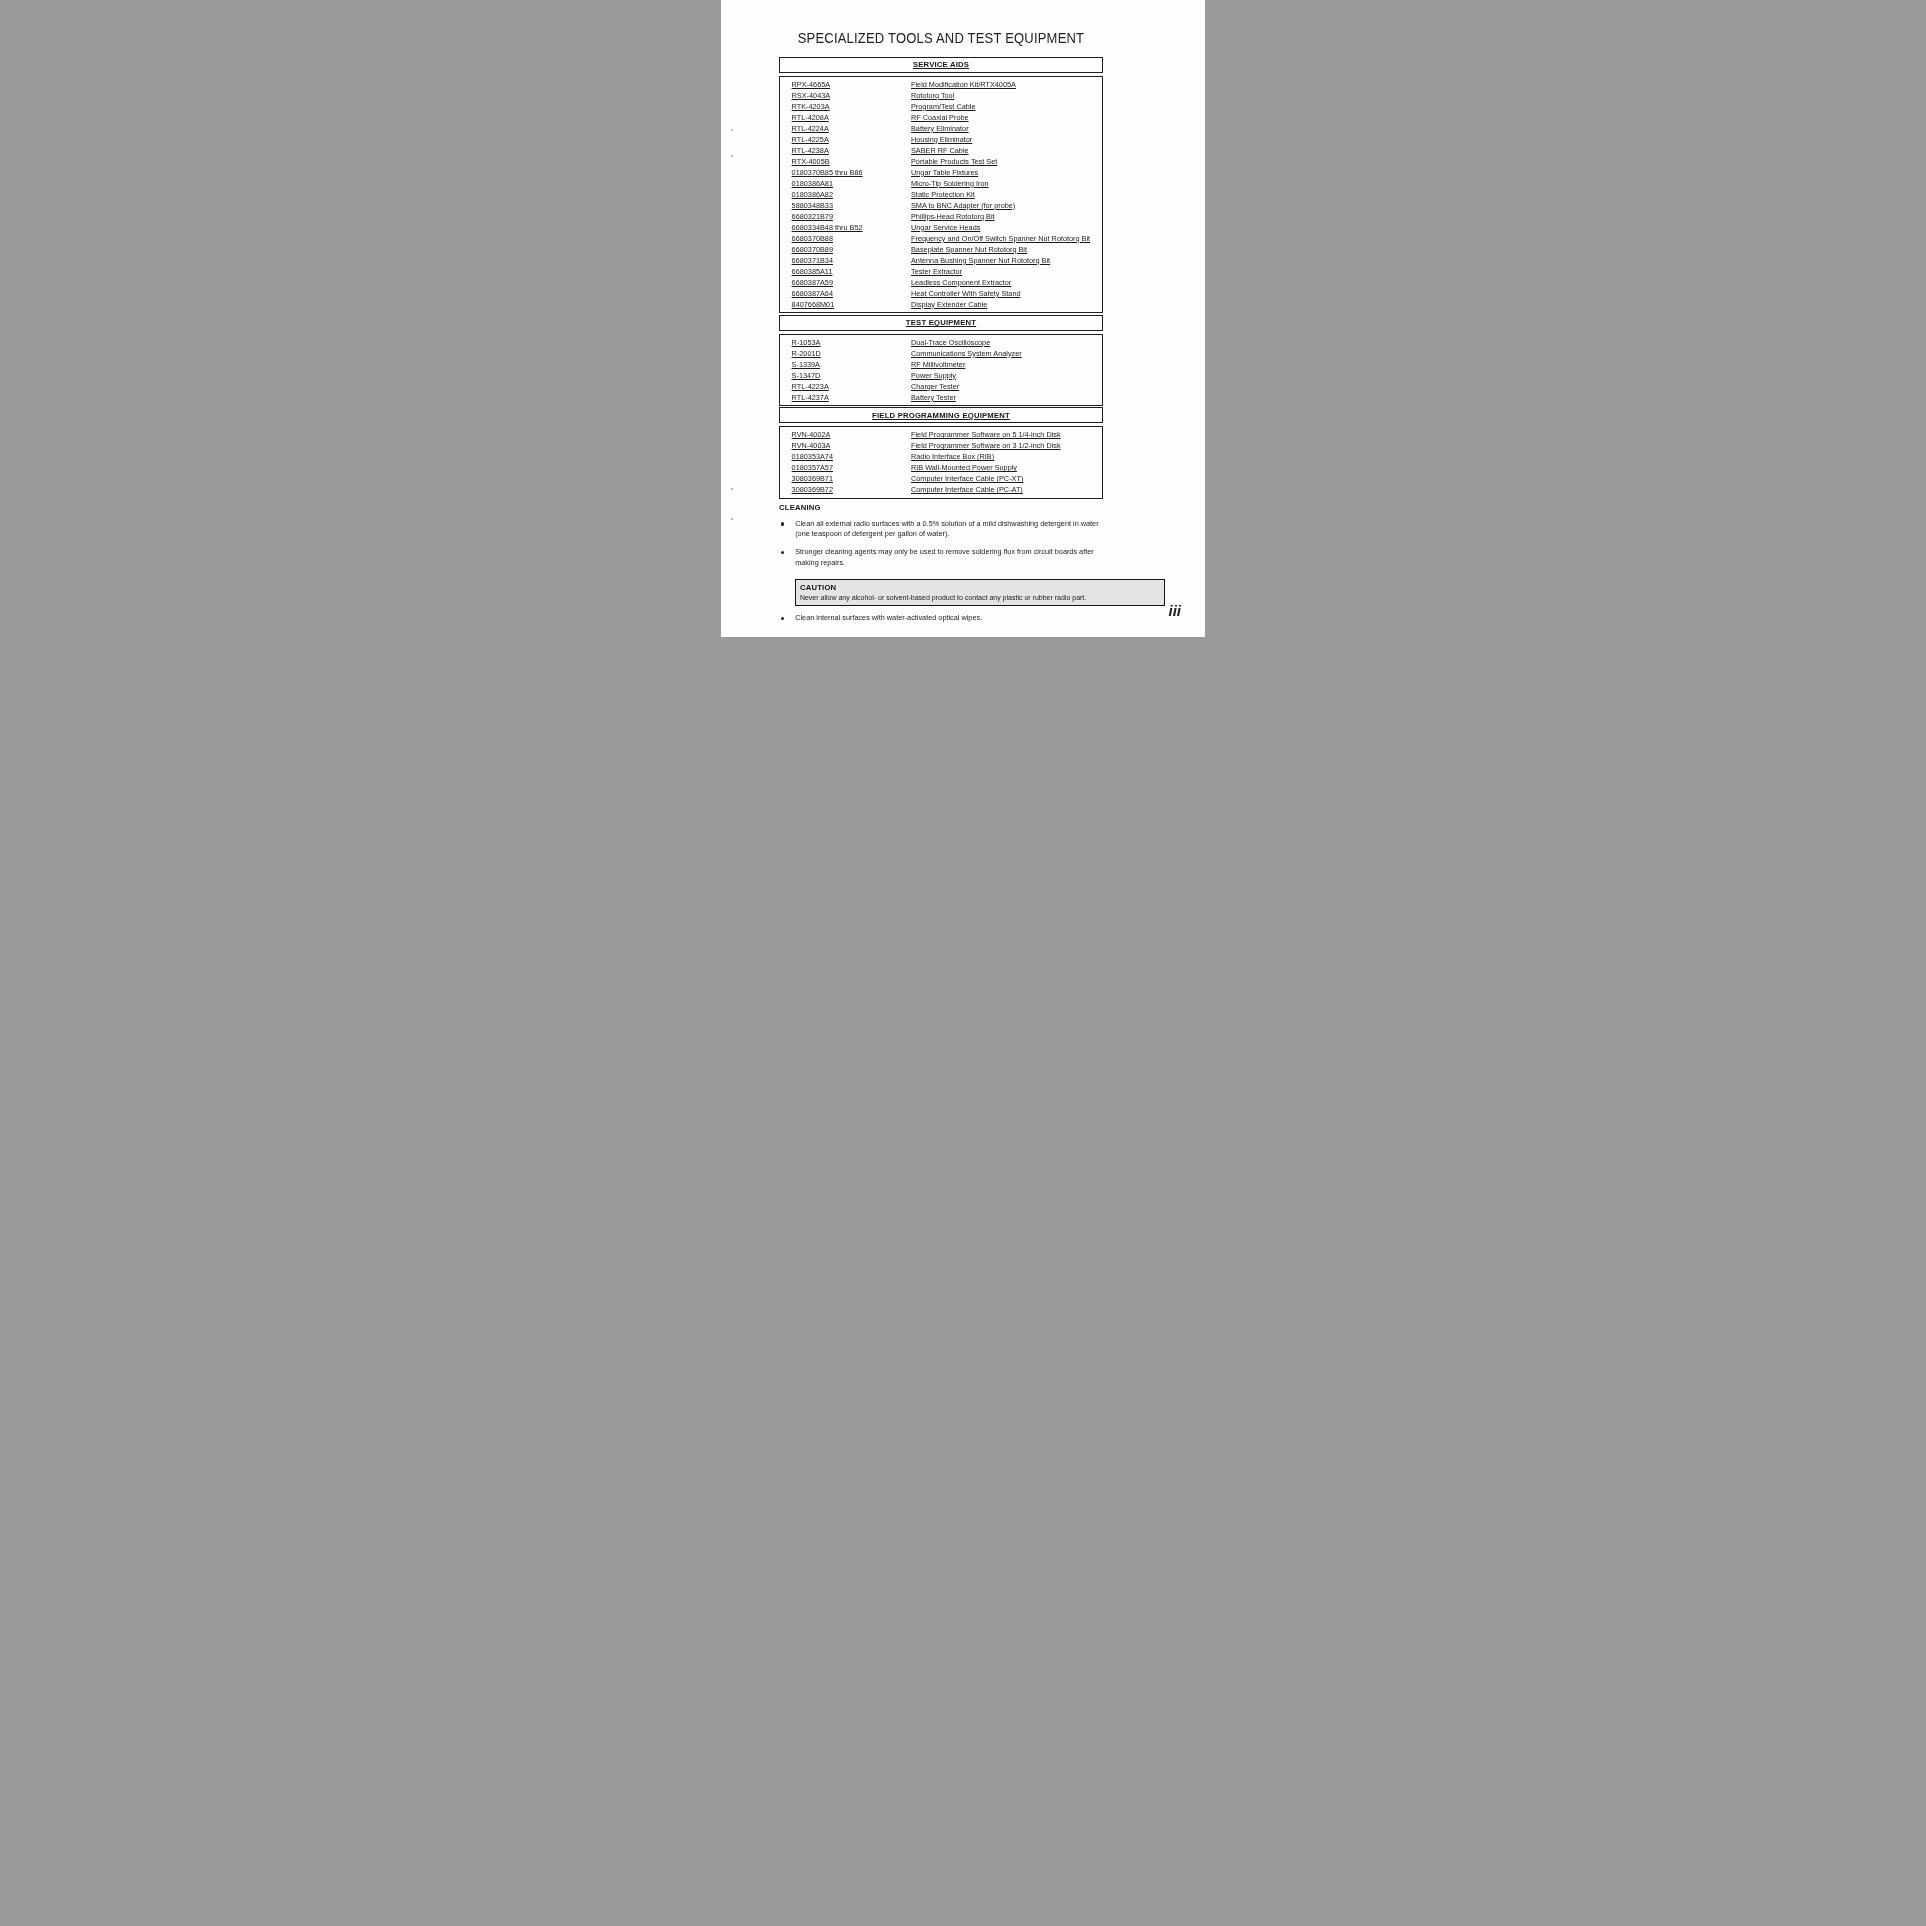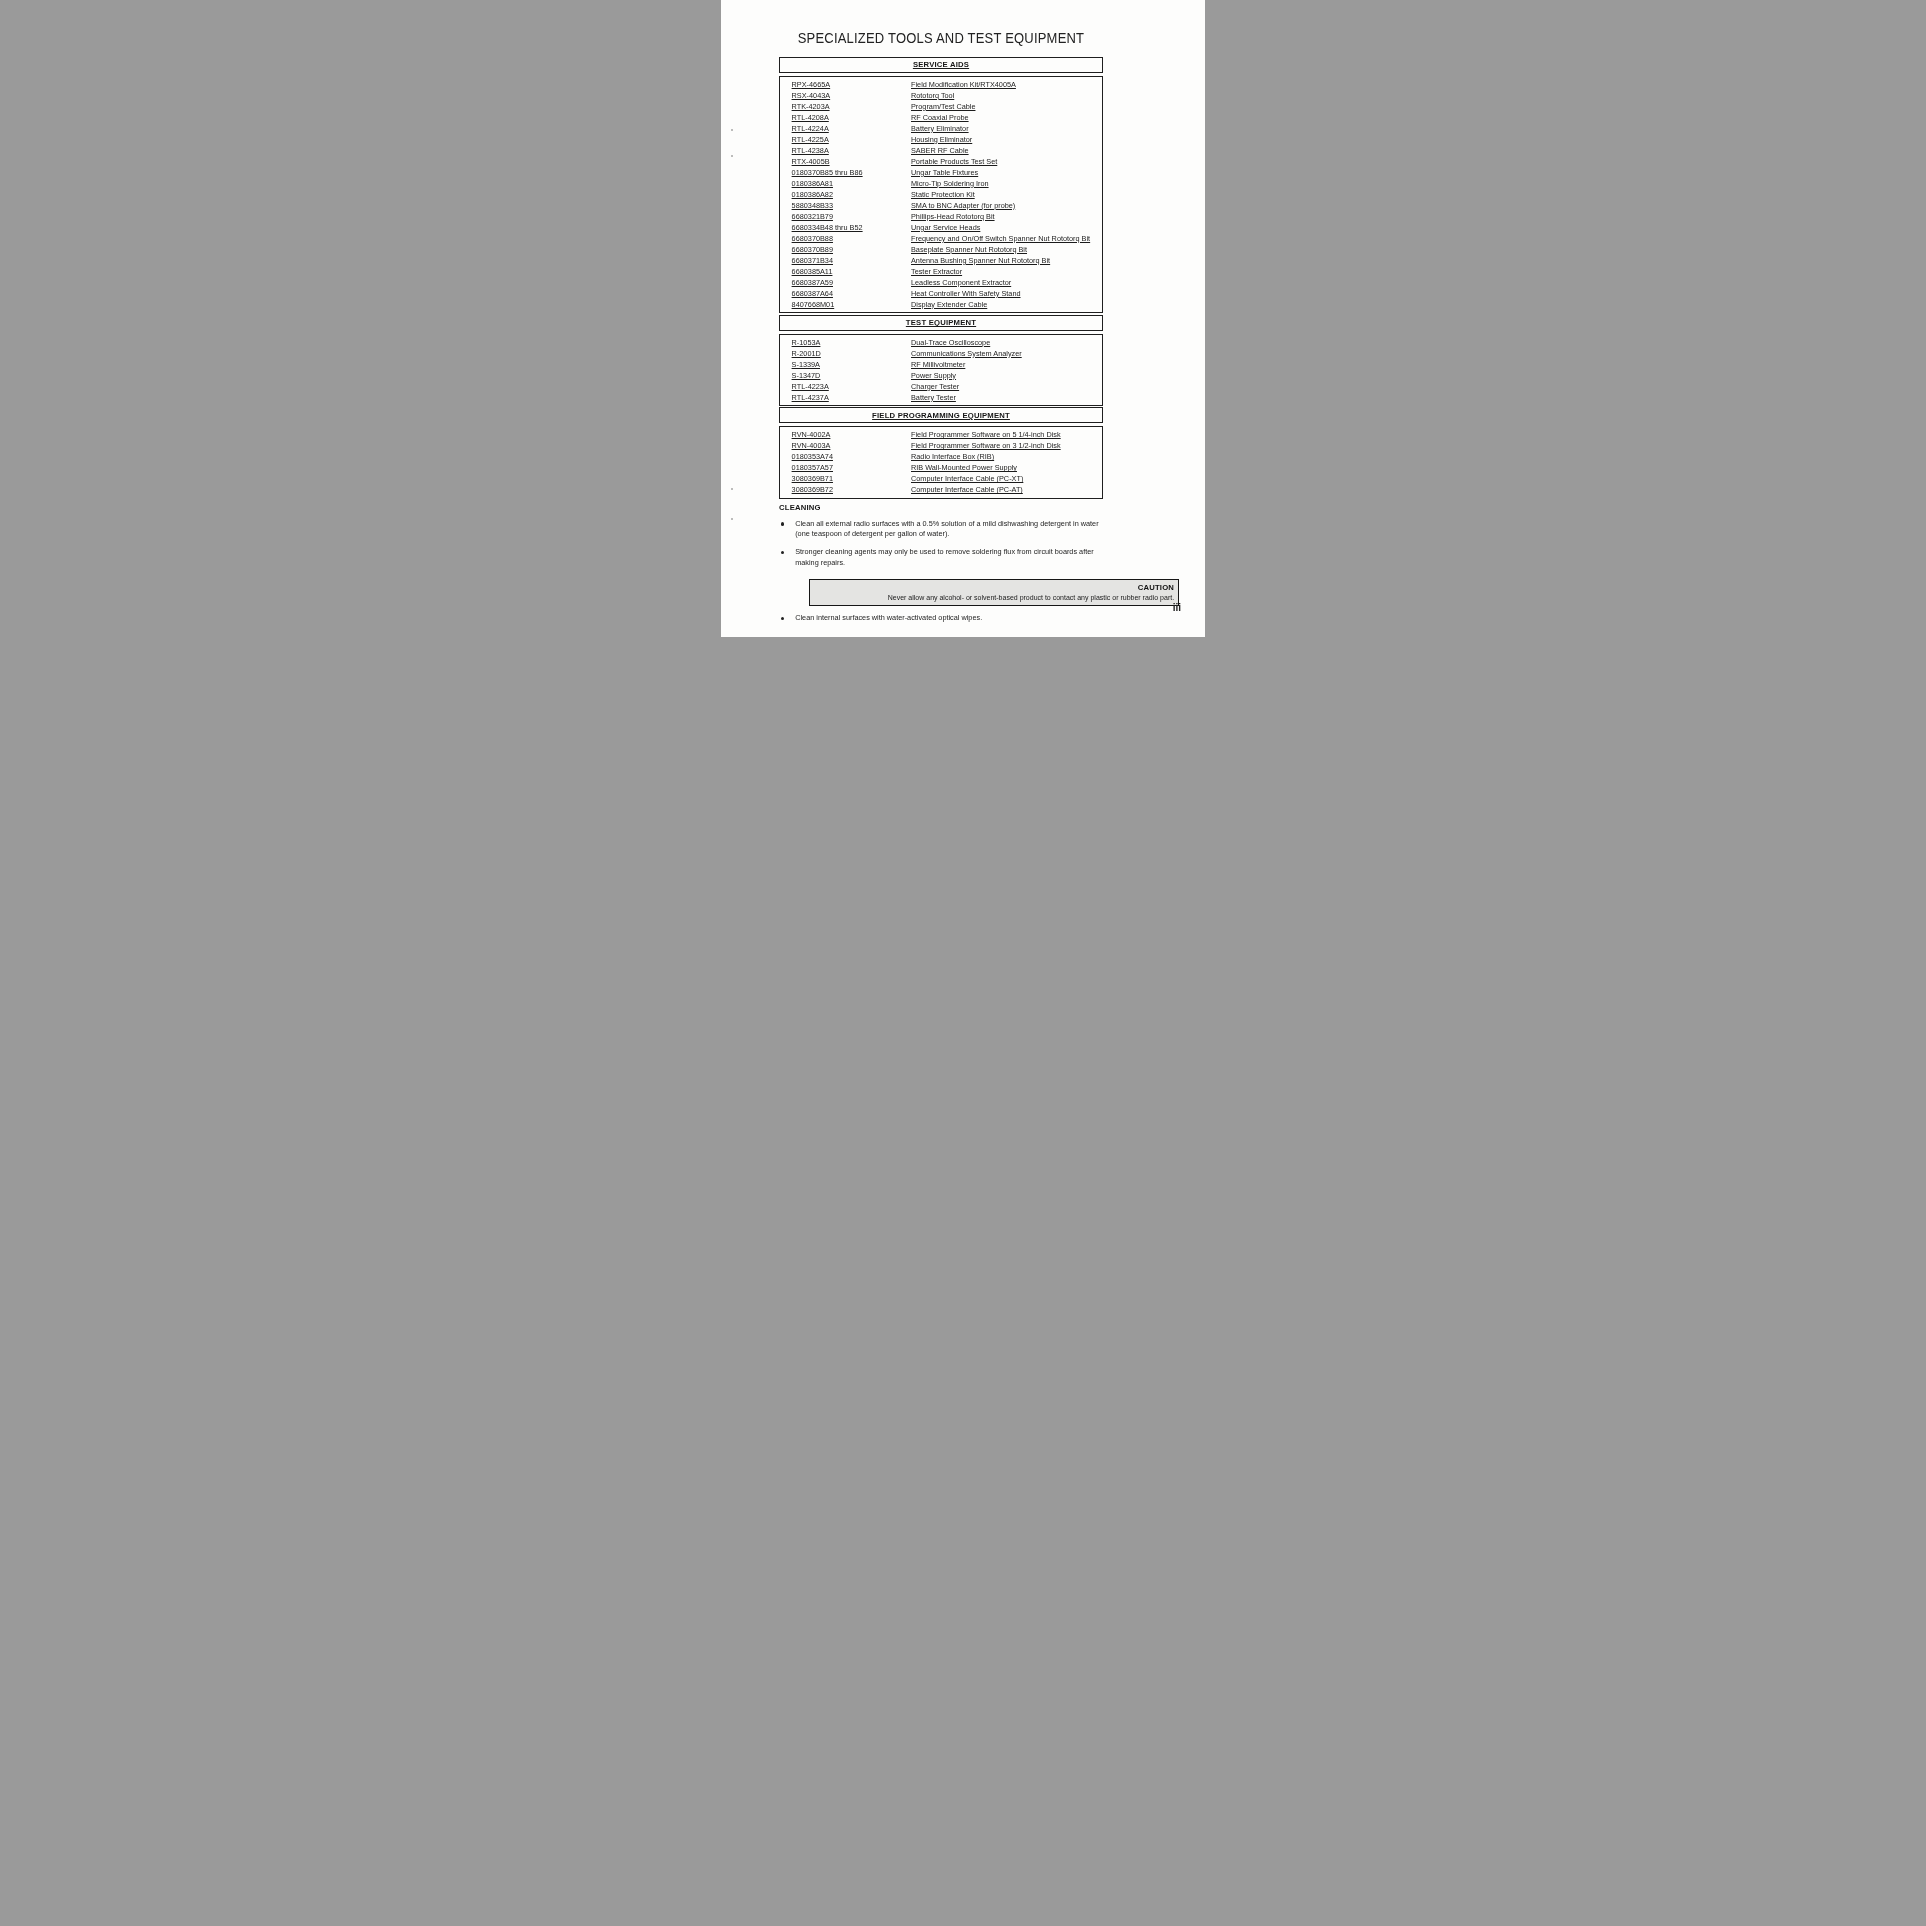--- a/index.html
+++ b/index.html
@@ -54,39 +54,39 @@
     flex:0 0 auto;
     width:3.1px;height:3.1px;border-radius:50%;
     background:#222;
     margin:3.9px 10.8px 0 2.3px;
   }
   .bullet .btext{
     flex:1;font-size:7.3px;line-height:1.5;color:#1d1d1d;
   }
   .caution{
     box-sizing:border-box;
-    margin:10px 0 0 30px;
+    margin:10px 0 0 16px;
     width:370px;
     border:0.8px solid #161616;
     border-bottom-width:1.9px;
     padding:2.7px 3.9px 3.9px 3.9px;
     background-color:#e4e4e2;
     background-image:
       radial-gradient(#9f9f9d 0.3px, rgba(0,0,0,0) 0.3px),
       radial-gradient(#c6c6c4 0.3px, rgba(0,0,0,0) 0.3px);
     background-size:1.5px 1.5px,1.5px 1.5px;
     background-position:0 0,0.8px 0.8px;
-    text-align:right;
+    text-align:left;
   }
   .caution-title{font-size:7.7px;font-weight:700;letter-spacing:0.2px;color:#111;}
   .caution-text{margin-top:2.3px;font-size:7px;color:#1a1a1a;}
   .page-number{
     position:absolute;
     right:24px;top:602px;
-    font-size:10px;font-weight:700;color:#222;
+    font-size:15px;font-style:italic;font-weight:700;color:#222;
   }
   .speck{position:absolute;background:#6f6f6f;border-radius:50%;width:1.5px;height:1.5px;opacity:0.55;}
 </style>
 </head>
 <body>
 
 <div class="page">
 
   <div class="speck" style="left:10.4px;top:129px;"></div>
   <div class="speck" style="left:10.4px;top:155px;"></div>

